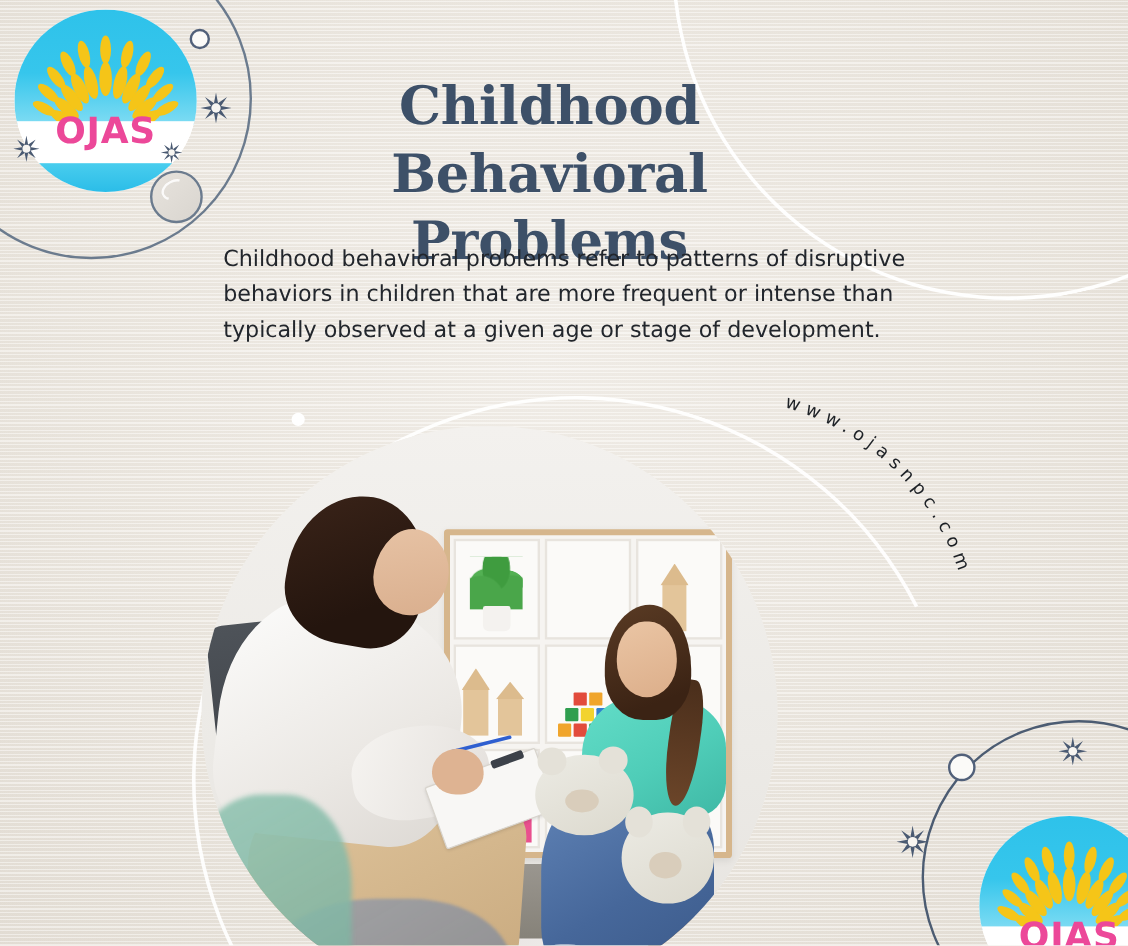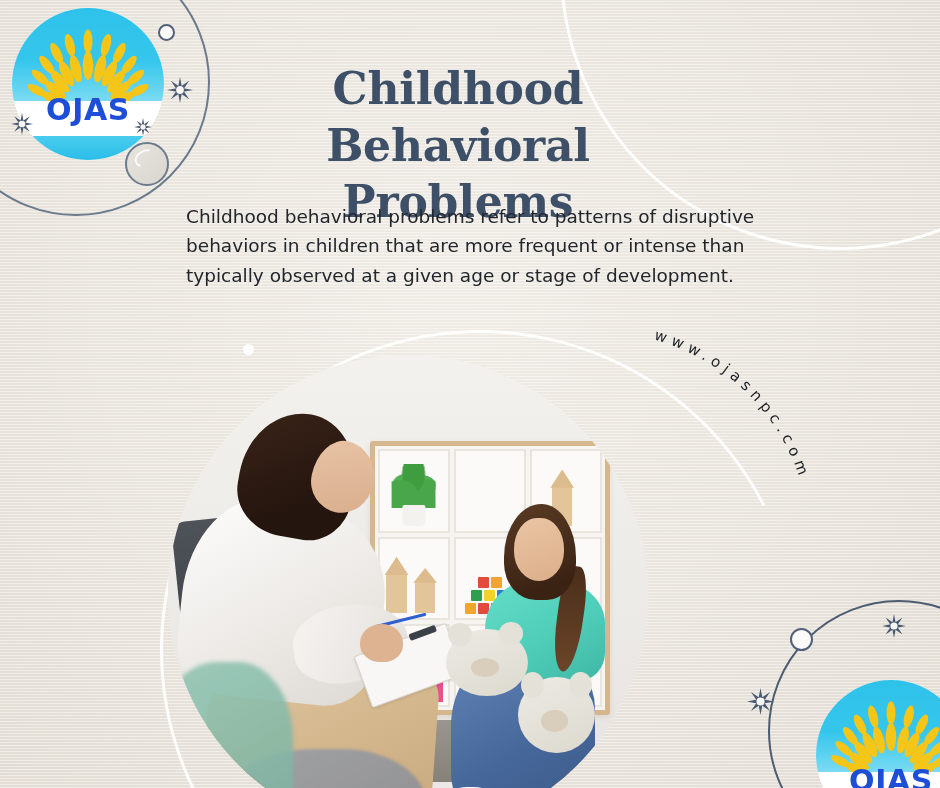--- a/index.html
+++ b/index.html
@@ -176,21 +176,21 @@
     height: 100%;
   }
   .logo-text {
     position: absolute;
     left: 0;
     top: 57%;
     width: 100%;
     text-align: center;
     font-family: "DejaVu Sans", sans-serif;
     font-weight: 700;
-    color: #1d4ed8;
+    color: #ec4899;
     letter-spacing: 0.02em;
     line-height: 1;
   }
 
   
   .photo-circle {
     position: absolute;
     left: 168px;
     top: 355px;
     width: 480px;

